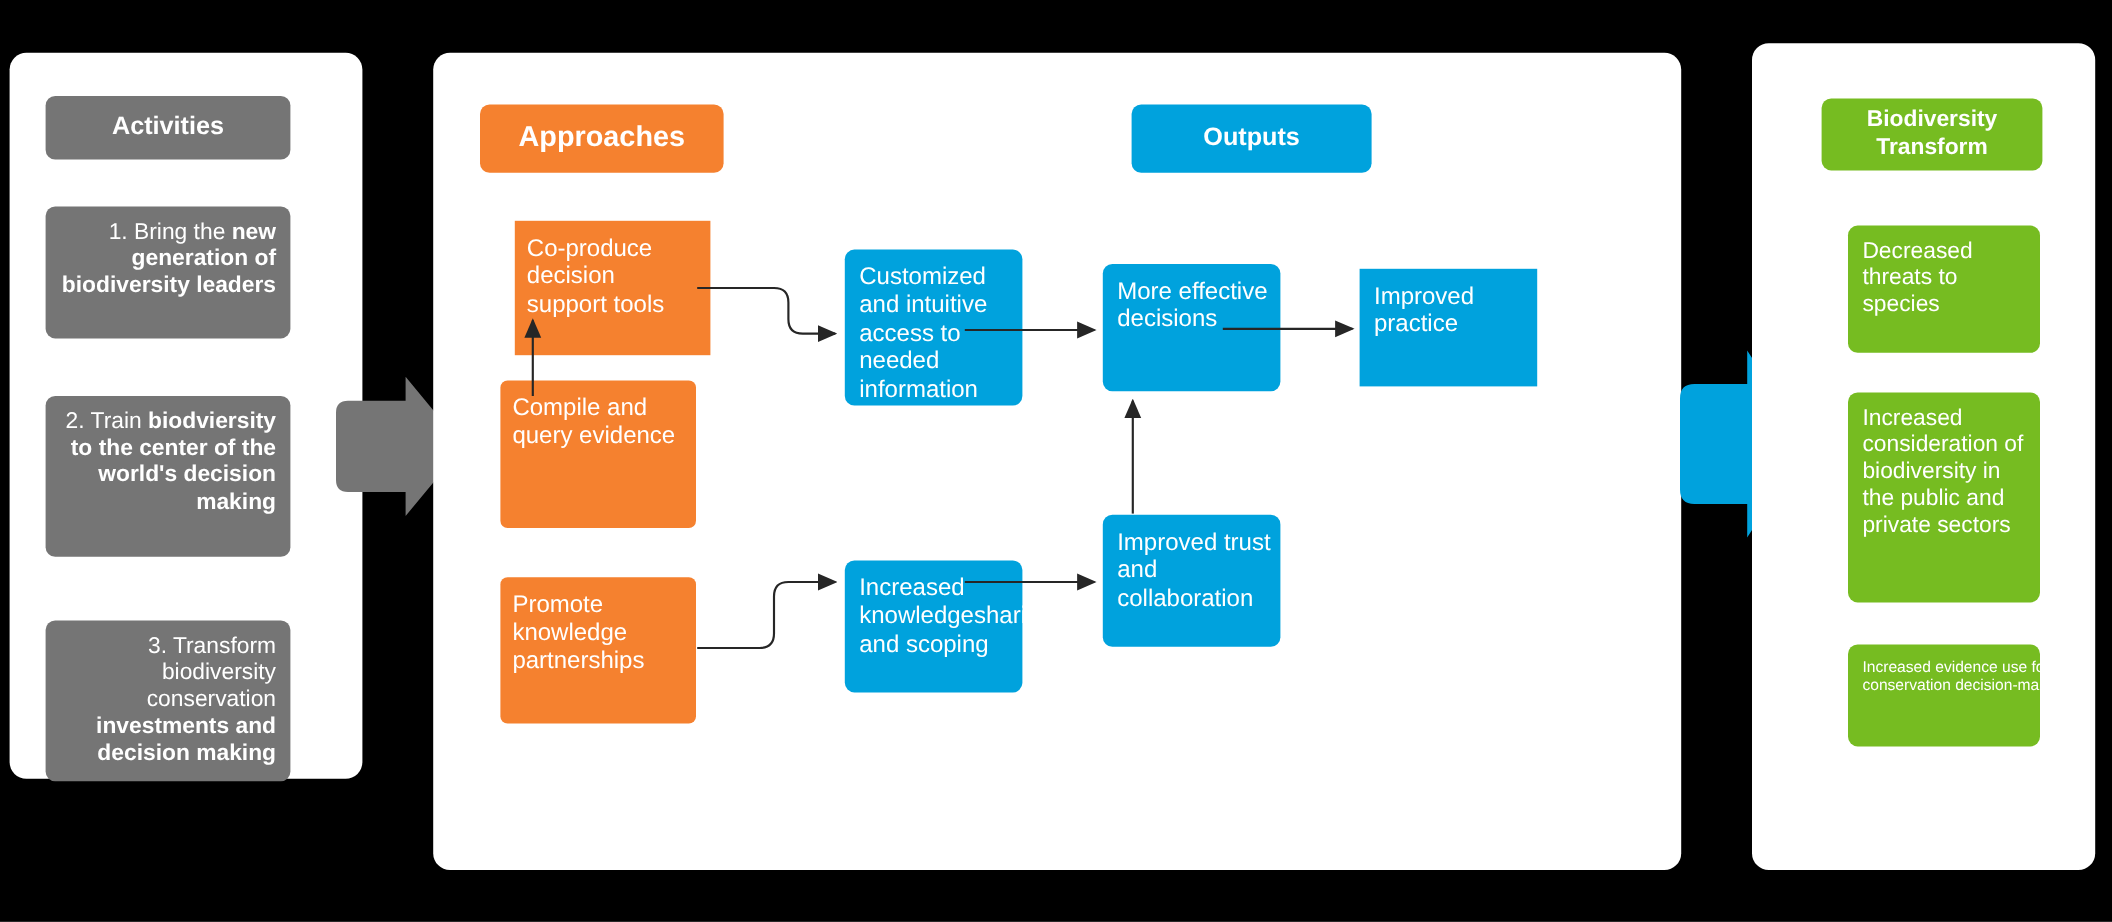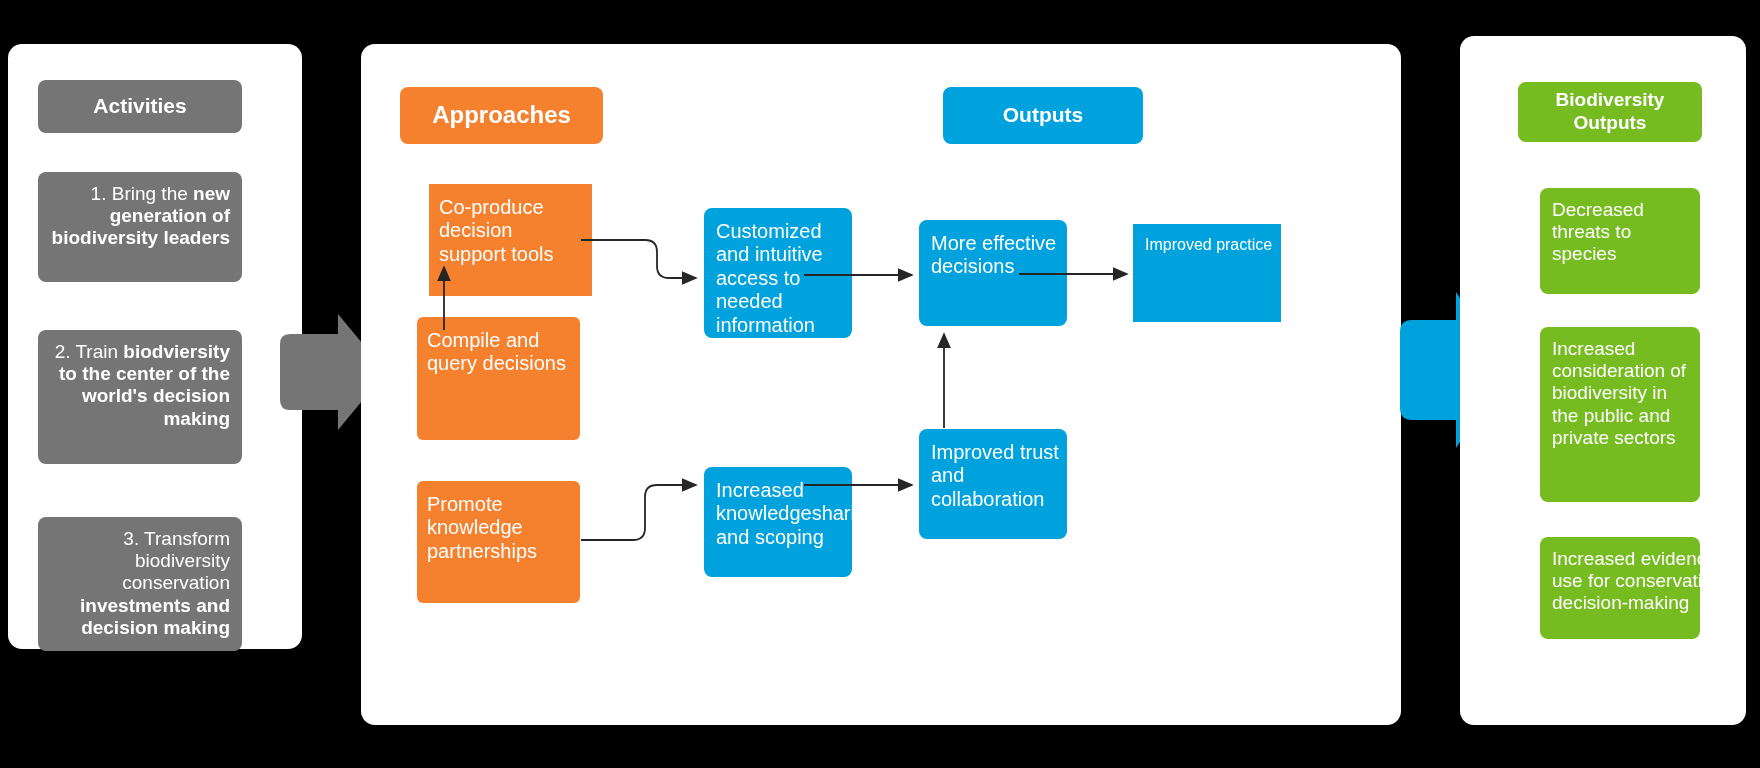--- a/index.html
+++ b/index.html
@@ -92,66 +92,66 @@
 
     <div class="node header-node blue r8" style="left:582px;top:43px;width:200px;height:57px;font-size:21px;">
       <span class="txt">Outputs</span>
     </div>
 
     <div class="node body-node orange r0" style="left:68px;top:140px;width:163px;height:112px;font-size:20px;padding:12px 10px 0 10px;">
       <span class="txt">Co-produce decision support tools</span>
     </div>
 
     <div class="node body-node orange r6" style="left:56px;top:273px;width:163px;height:123px;font-size:20px;padding:12px 10px 0 10px;">
-      <span class="txt">Compile and query decisions</span>
+      <span class="txt">Compile and query evidence</span>
     </div>
 
     <div class="node body-node orange r6" style="left:56px;top:437px;width:163px;height:122px;font-size:20px;padding:12px 10px 0 10px;">
       <span class="txt">Promote knowledge partnerships</span>
     </div>
 
     <div class="node body-node blue r8" style="left:343px;top:164px;width:148px;height:130px;font-size:20px;padding:12px 8px 0 12px;">
       <span class="txt">Customized and intuitive access to needed information</span>
     </div>
 
     <div class="node body-node blue r8" style="left:558px;top:176px;width:148px;height:106px;font-size:20px;padding:12px 8px 0 12px;">
       <span class="txt">More effective decisions</span>
     </div>
 
-    <div class="node body-node blue r0" style="left:772px;top:180px;width:148px;height:98px;font-size:16px;padding:12px 8px 0 12px;">
+    <div class="node body-node blue r0" style="left:772px;top:180px;width:148px;height:98px;font-size:20px;padding:12px 8px 0 12px;">
       <span class="txt">Improved practice</span>
     </div>
 
     <div class="node body-node blue r8" style="left:343px;top:384px;width:148px;height:110px;font-size:20px;padding:12px 0 0 12px;white-space:nowrap;margin-top:39px;">
       <span class="txt" style="white-space:normal;width:168px;display:block;">Increased knowledgesharing and scoping</span>
     </div>
 
     <div class="node body-node blue r8" style="left:558px;top:385px;width:148px;height:110px;font-size:20px;padding:12px 2px 0 12px;">
       <span class="txt">Improved trust and collaboration</span>
     </div>
   </div>
 
   <svg class="block-arrow" style="left:1398px;top:290px;width:110px;height:160px;" viewBox="0 0 110 160">
     <path d="M2,42 Q2,30 14,30 L58,30 L58,2 L108,80 L58,158 L58,130 L14,130 Q2,130 2,118 Z" fill="#00a2dd"></path>
   </svg>
 
   <div class="panel" id="panel-outcomes">
     <div class="node header-node green r8" style="left:58px;top:46px;width:184px;height:60px;font-size:19px;line-height:1.2;">
-      <span class="txt" style="text-align:center;">Biodiversity Outputs</span>
+      <span class="txt" style="text-align:center;">Biodiversity Transform</span>
     </div>
 
     <div class="node body-node green r8" style="left:80px;top:152px;width:160px;height:106px;font-size:19px;padding:11px 8px 0 12px;">
       <span class="txt">Decreased threats to species</span>
     </div>
 
     <div class="node body-node green r8" style="left:80px;top:291px;width:160px;height:175px;font-size:19px;padding:11px 4px 0 12px;">
       <span class="txt">Increased consideration of biodiversity in the public and private sectors</span>
     </div>
 
-    <div class="node body-node green r8" style="left:80px;top:501px;width:160px;height:102px;font-size:19px;padding:11px 0 0 12px;">
+    <div class="node body-node green r8" style="left:80px;top:501px;width:160px;height:85px;font-size:13px;padding:11px 0 0 12px;">
       <span class="txt" style="display:block;width:200px;">Increased evidence use for conservation decision-making</span>
     </div>
   </div>
 
   <svg class="conn" viewBox="0 0 1760 768">
     <defs>
       <marker id="ah" markerWidth="9" markerHeight="9" refX="8" refY="4.5" orient="auto" markerUnits="strokeWidth">
         <path d="M0,0.6 L9,4.5 L0,8.4 z" fill="#262626"></path>
       </marker>
     </defs>

